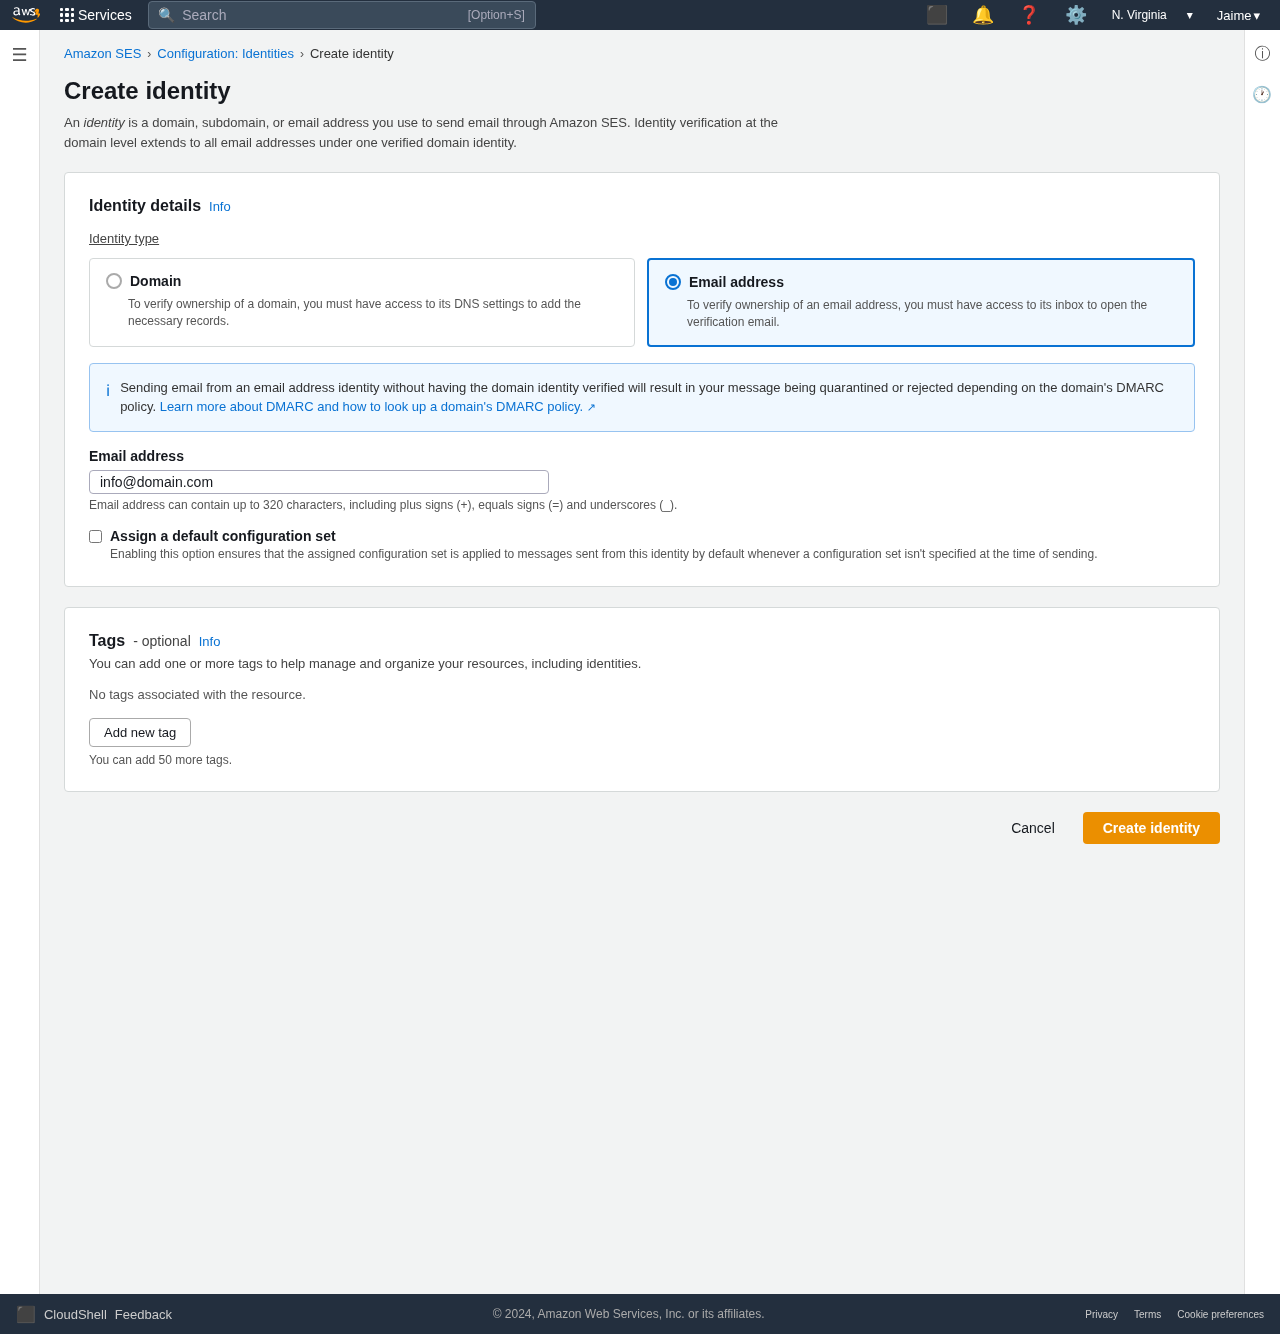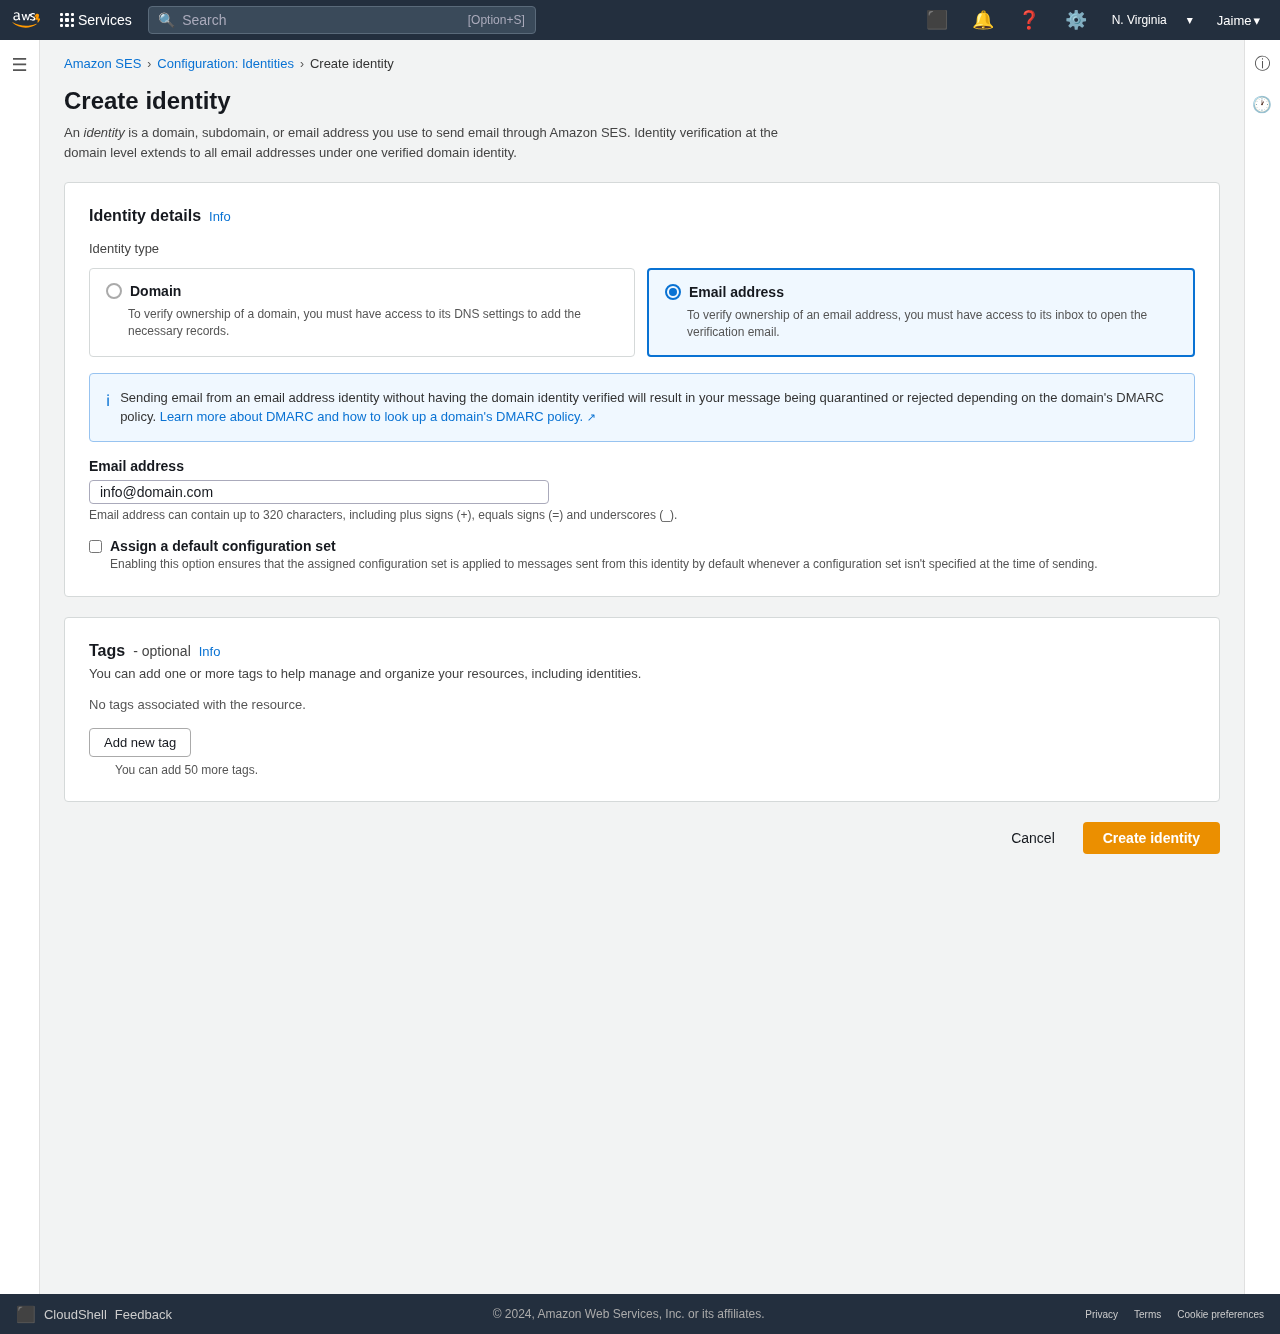--- a/index.html
+++ b/index.html
@@ -2,21 +2,21 @@
 <html><head>
   <meta charset="utf-8">
   <style>
     * { box-sizing: border-box; margin: 0; padding: 0; }
     body { font-family: -apple-system, BlinkMacSystemFont, 'Segoe UI', Arial, sans-serif; font-size: 14px; background: #f2f3f3; color: #16191f; min-height: 1334px; display: flex; flex-direction: column; }
 
     
     .top-nav {
       background: #232f3e;
       color: #fff;
-      height: 40px;
+      height: 30px;
       display: flex;
       align-items: center;
       padding: 0 12px;
       gap: 8px;
       flex-shrink: 0;
     }
     .aws-logo {
       display: flex; align-items: center; gap: 4px; margin-right: 4px;
     }
     .aws-logo-icon {
@@ -94,21 +94,21 @@
       background: #fff; border: 1px solid #d5d9d9; border-radius: 4px; padding: 24px; margin-bottom: 20px;
     }
     .card-title {
       font-size: 16px; font-weight: 700; margin-bottom: 0; display: flex; align-items: center; gap: 8px;
     }
     .info-link {
       color: #0972d3; font-size: 13px; text-decoration: none; font-weight: 400;
     }
 
     .section-label {
-      font-size: 13px; color: #444; margin-top: 16px; margin-bottom: 12px;
+      font-size: 13px; color: #444; margin-top: 16px; margin-bottom: 12px; text-decoration: underline;
     }
 
     
     .identity-type-row {
       display: flex; gap: 12px; margin-bottom: 16px;
     }
     .identity-option {
       border: 1px solid #d5d9d9; border-radius: 4px; padding: 14px 16px; flex: 1; cursor: pointer; display: flex; flex-direction: column; gap: 7px;
     }
     .identity-option.selected {
@@ -157,21 +157,21 @@
     
     .tags-title {
       font-size: 16px; font-weight: 700; display: flex; align-items: center; gap: 8px; margin-bottom: 6px;
     }
     .optional-text { font-weight: 400; font-size: 14px; color: #444; }
     .tags-desc { font-size: 13px; color: #444; margin-bottom: 16px; }
     .no-tags { font-size: 13px; color: #555; margin-bottom: 16px; }
     .add-tag-btn {
       background: #fff; border: 1px solid #aaa; border-radius: 4px; padding: 6px 14px; font-size: 13px; cursor: pointer; color: #16191f;
     }
-    .tags-limit { font-size: 12px; color: #555; margin-top: 6px; margin-left: 26px; }
+    .tags-limit { font-size: 12px; color: #555; margin-top: 6px; }
 
     
     .action-row {
       display: flex; justify-content: flex-end; align-items: center; gap: 12px; margin-top: 8px; margin-bottom: 20px;
     }
     .cancel-btn {
       background: none; border: none; cursor: pointer; font-size: 14px; color: #16191f; padding: 8px 16px;
     }
     .create-btn {
       background: #eb8f00; border: none; border-radius: 4px; color: #fff; font-size: 14px; font-weight: 600; padding: 8px 20px; cursor: pointer;

